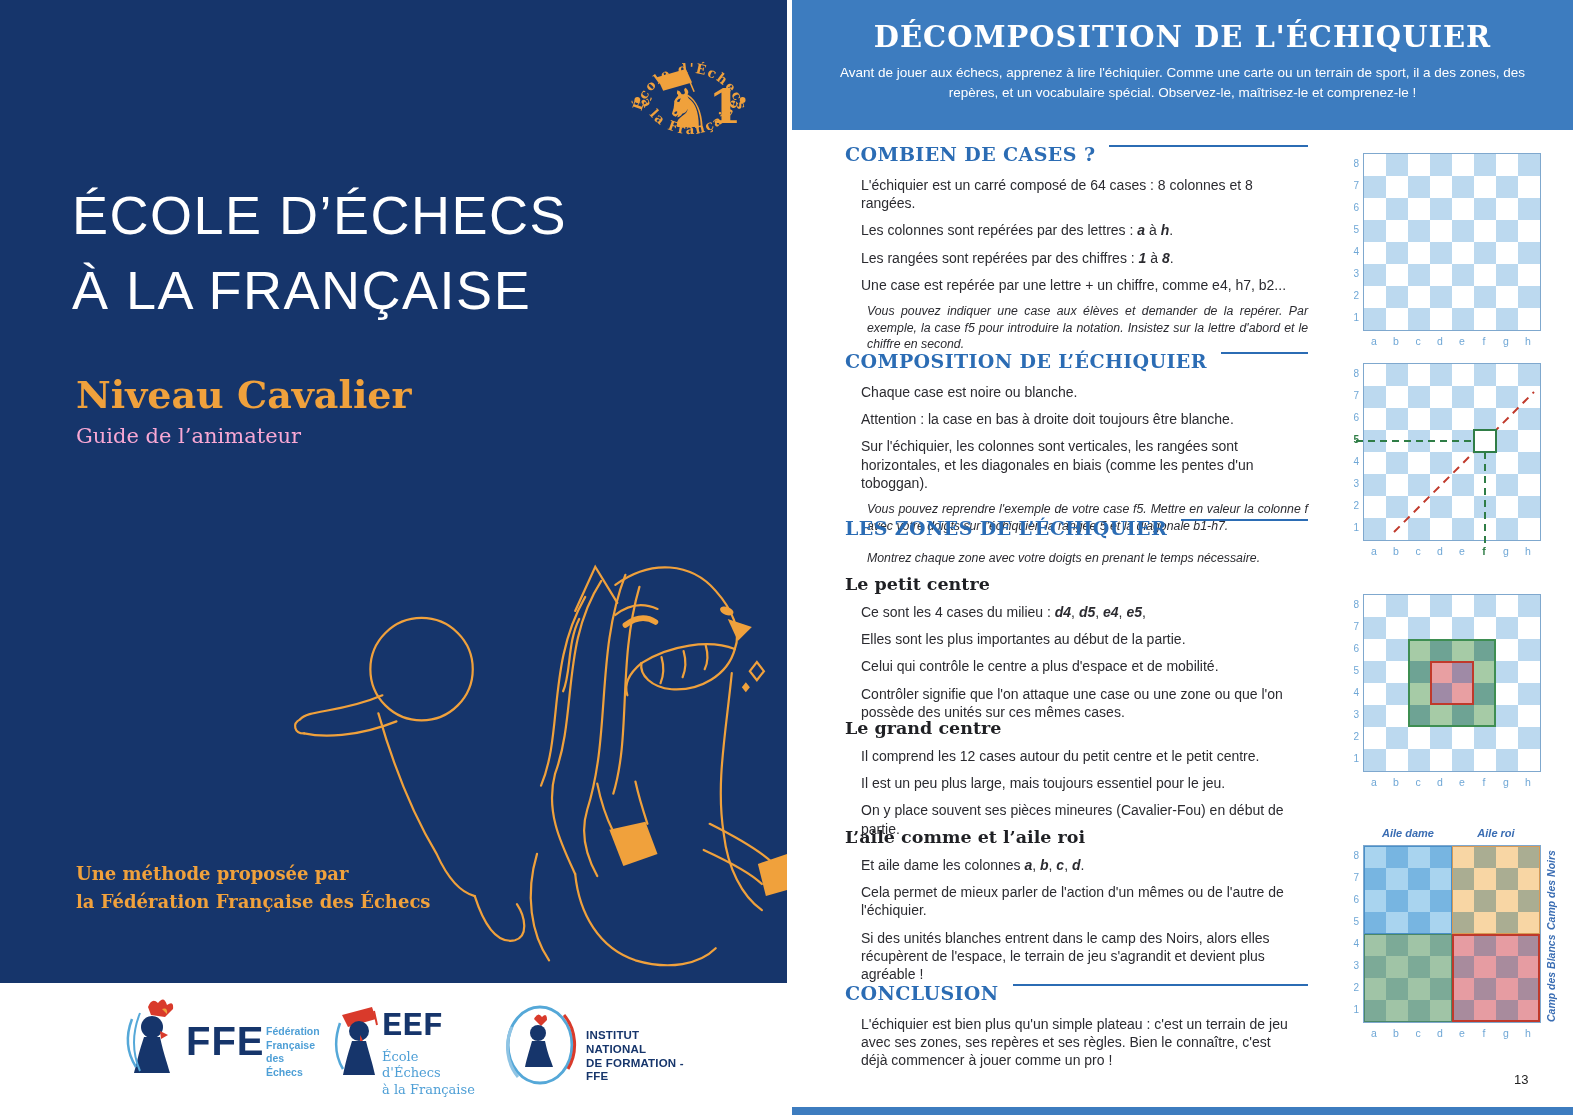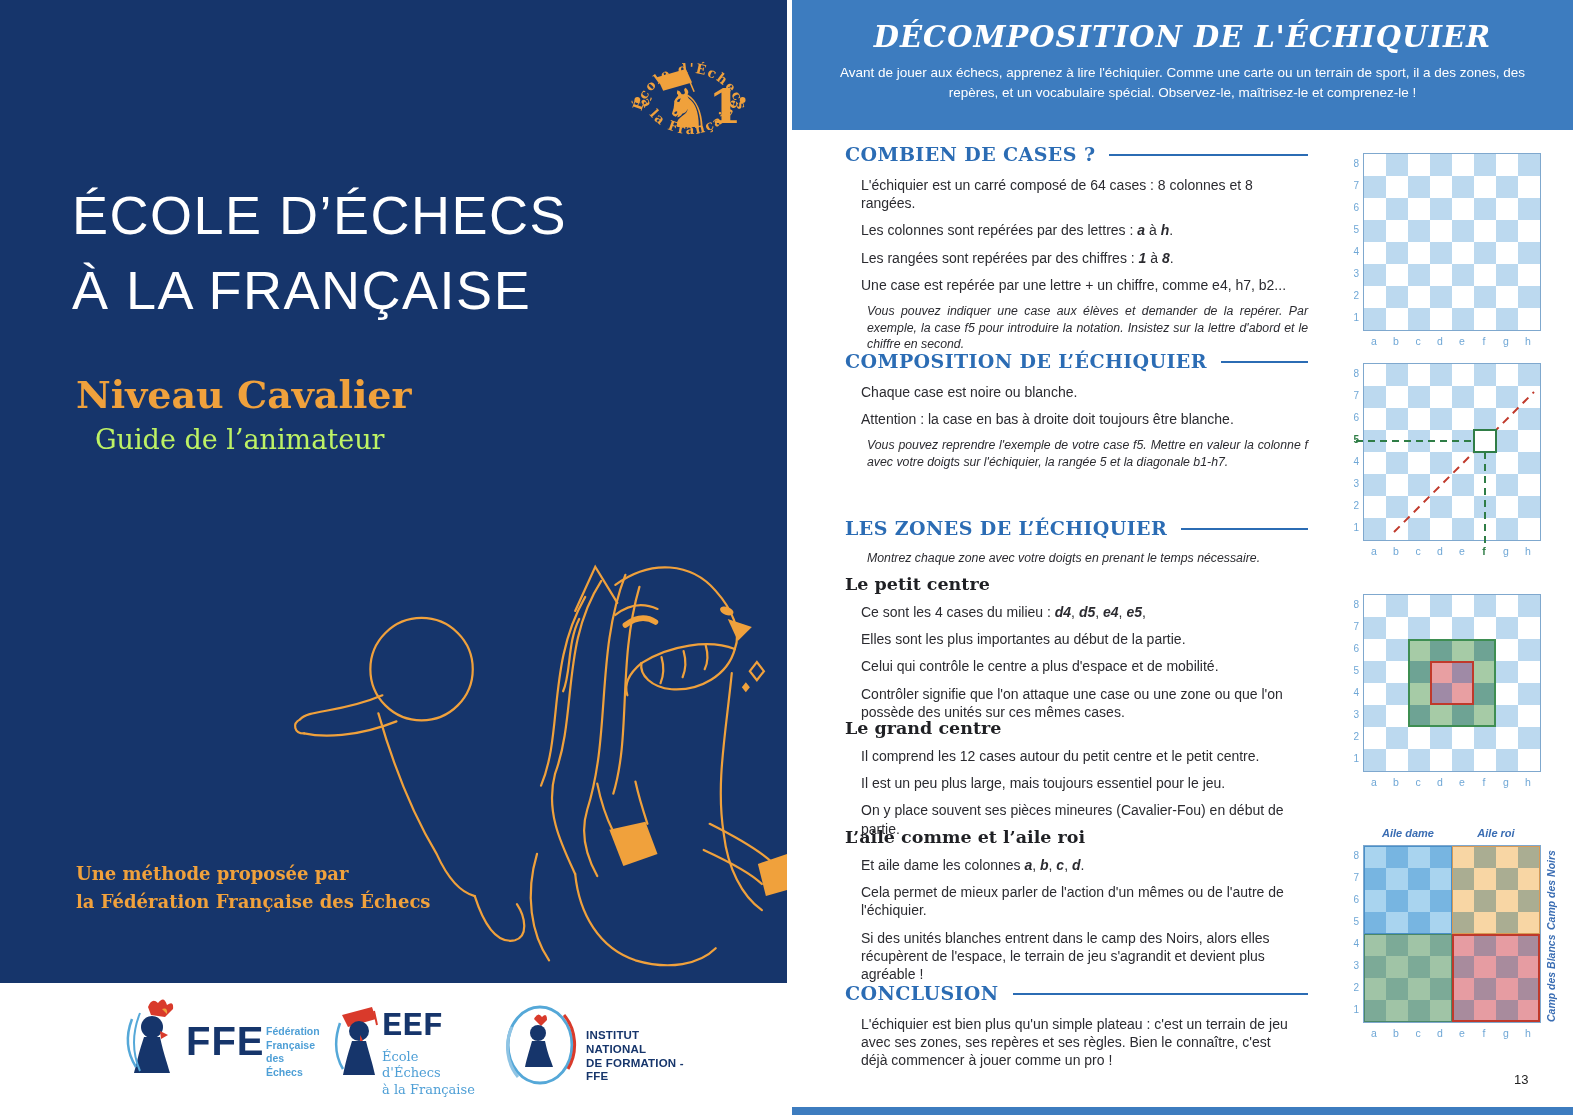--- a/index.html
+++ b/index.html
@@ -7,22 +7,22 @@
         font-family:"Liberation Sans",sans-serif;}
   
   .left-page{position:absolute;left:0;top:0;width:787px;height:1115px;background:#fff;}
   .navy{position:absolute;left:0;top:0;width:787px;height:983px;background:#16356B;overflow:hidden;}
   .badge{position:absolute;left:626px;top:36px;width:128px;height:128px;}
   .btxt{font-family:"DejaVu Serif",serif;font-weight:bold;font-size:13px;letter-spacing:1.5px;fill:#F0A13C;}
   .main-title{position:absolute;left:72px;top:178px;color:#ffffff;font-size:54px;font-weight:300;
               letter-spacing:1.5px;line-height:1.38;white-space:nowrap;}
   .level{position:absolute;left:76px;top:372px;color:#F0A13C;font-family:"DejaVu Serif",serif;
          font-weight:bold;font-size:38px;}
-  .guide{position:absolute;left:76px;top:424px;color:#bef264;font-family:"DejaVu Serif",serif;
-         font-size:27px;margin-left:19px;}
+  .guide{position:absolute;left:76px;top:424px;color:#f9a8d4;font-family:"DejaVu Serif",serif;
+         font-size:21px;}
   .method{position:absolute;left:76px;top:860px;color:#F0A13C;font-family:"DejaVu Serif",serif;
           font-weight:bold;font-size:18px;line-height:1.55;}
   .mascot{position:absolute;left:278px;top:522px;width:509px;height:461px;}
   .mascot path,.mascot circle,.mascot line{stroke:#F0A13C;stroke-width:2.2;fill:none;stroke-linecap:round;}
   .mascot .fill{fill:#F0A13C;stroke:none;}
   .mascot .thick{stroke-width:5.5;}
   .logos{position:absolute;left:0;top:983px;width:787px;height:132px;background:#fff;}
   .logo{position:absolute;top:14px;height:100px;}
   .ffe{left:118px;width:200px;} .eef{left:330px;width:150px;} .inf{left:498px;width:190px;}
   .ffe-word{position:absolute;left:68px;top:22px;font-size:40px;font-weight:bold;color:#16356B;letter-spacing:1px;}
@@ -30,25 +30,25 @@
   .eef-word{position:absolute;left:52px;top:10px;font-size:34px;font-weight:bold;color:#16356B;
             font-family:Liberation Mono, monospace;}
   .eef-lines{position:absolute;left:52px;top:52px;font-size:13px;color:#4E9FD6;line-height:1.25;
              font-family:"DejaVu Serif",serif;}
   .inf-lines{position:absolute;left:88px;top:32px;font-size:11.5px;font-weight:bold;color:#16356B;
              line-height:1.2;letter-spacing:0.2px;}
   
   .right-page{position:absolute;left:792px;top:0;width:781px;height:1115px;background:#fff;}
   .banner{position:absolute;left:0;top:0;width:781px;height:130px;background:#3D7CBF;}
   .banner-title{margin:20px 0 0;text-align:center;color:#fff;font-family:"DejaVu Serif",serif;
-                font-weight:bold;font-size:29px;letter-spacing:1px;font-style:italic;}
+                font-weight:bold;font-size:29px;letter-spacing:1px;}
   .banner-intro{margin:9px auto 0;width:702px;text-align:center;color:#fff;font-size:13.5px;line-height:1.5;}
   .bottom-bar{position:absolute;left:0;top:1107px;width:781px;height:8px;background:#3D7CBF;}
   .sec{position:absolute;left:53px;width:463px;}
-  .h2{display:flex;align-items:center;margin:0 0 11px;}
+  .h2{display:flex;margin:0 0 11px;}
   .h2 .ht{font-family:"DejaVu Serif",serif;font-weight:bold;font-size:19px;color:#2B6CB4;
           letter-spacing:0.4px;white-space:nowrap;}
   .h2 .rule{flex:1;height:2px;background:#2B6CB4;margin-left:14px;margin-top:2px;}
   .para{margin:0 16px 9px;font-size:14px;color:#2b2b30;line-height:1.3;}
   .para strong{font-weight:bold;font-style:italic;}
   .note{margin:2px 0 0 22px;font-size:12.3px;font-style:italic;color:#2b2b30;line-height:1.35;
         text-align:justify;}
   .sub{font-family:"DejaVu Serif",serif;font-weight:bold;font-size:17.5px;color:#1f2024;margin:0 0 9px;}
   .page-num{position:absolute;left:722px;top:1072px;font-size:13px;color:#222;}
   
@@ -238,20 +238,21 @@
     </section>
 
     <section class="sec" style="top:350px">
       <div class="h2">
         <span class="ht">COMPOSITION DE L’ÉCHIQUIER</span>
         <span class="rule"></span>
       </div>
       <div>
           <p class="para">Chaque case est noire ou blanche.</p>
           <p class="para">Attention : la case en bas à droite doit toujours être blanche.</p>
+          <p class="para">Sur l'échiquier, les colonnes sont verticales, les rangées sont horizontales, et les diagonales en biais (comme les pentes d'un toboggan).</p>
         </div>
       <p class="note">Vous pouvez reprendre l'exemple de votre case f5. Mettre en valeur la colonne f avec votre doigts sur l'échiquier, la rangée 5 et la diagonale b1-h7.</p>
     </section>
 
     <section class="sec" style="top:517px">
       <div class="h2">
         <span class="ht">LES ZONES DE L’ÉCHIQUIER</span>
         <span class="rule"></span>
       </div>
       <p class="note" style="margin-top:0">Montrez chaque zone avec votre doigts en prenant le temps nécessaire.</p>

